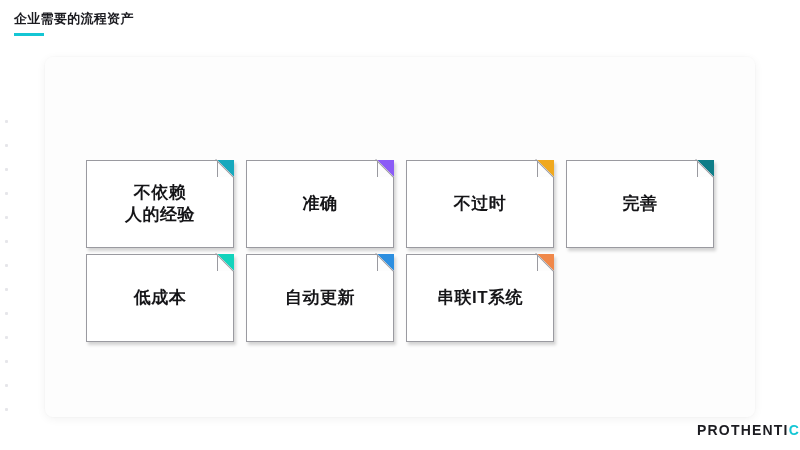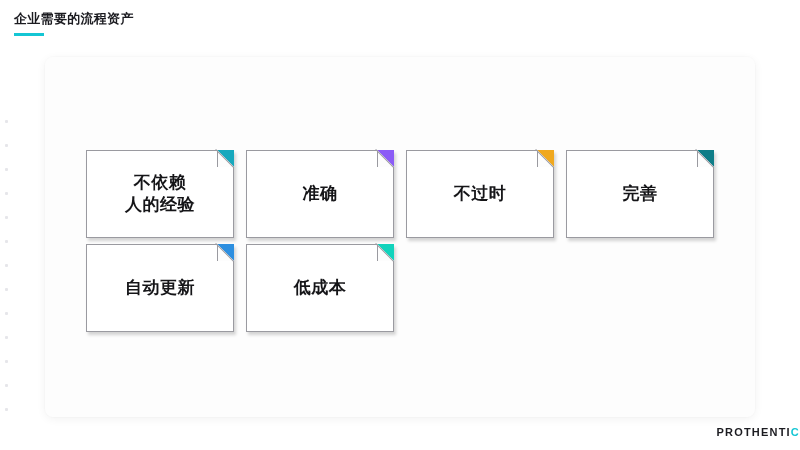--- a/index.html
+++ b/index.html
@@ -63,21 +63,21 @@
     height: 360px;
     background: #fdfdfd;
     border-radius: 8px;
     box-shadow: 0 2px 10px rgba(0,0,0,.055), 0 0 0 1px rgba(0,0,0,.012);
   }
 
   
   .grid {
     position: absolute;
     left: 86px;
-    top: 150px;
+    top: 160px;
     width: 616px;
     display: grid;
     grid-template-columns: repeat(4, 148px);
     grid-template-rows: 88px 88px;
     column-gap: 12px;
     row-gap: 6px;
   }
 
   .card {
     position: relative;
@@ -129,21 +129,21 @@
     background: #9a9aa0;
     transform: rotate(45deg);
     transform-origin: 0 0;
   }
 
   
   .brand {
     position: absolute;
     right: 0px;
     bottom: 12px;
-    font-size: 11px;
+    font-size: 14px;
     font-weight: bold;
     letter-spacing: 1.2px;
     color: #1c1c21;
     white-space: nowrap;
     overflow: hidden;
   }
   .brand .accent { color: #14c6d4; }
 </style>
 </head>
 <body>
@@ -204,36 +204,44 @@
   <div class="card">
     <span class="card-label">完善</span>
     <span class="fold">
       <span class="tri" style="background:#0e7d88"></span>
       <span class="cut"></span>
       <span class="edge"></span>
     </span>
   </div>
 
   <div class="card">
+    <span class="card-label">低成本</span>
+    <span class="fold">
+      <span class="tri" style="background:#12d3bc"></span>
+      <span class="cut"></span>
+      <span class="edge"></span>
+    </span>
+  </div>
+
+  <div class="card">
     <span class="card-label">自动更新</span>
     <span class="fold">
       <span class="tri" style="background:#2d8fe0"></span>
       <span class="cut"></span>
       <span class="edge"></span>
     </span>
   </div>
 
-  <div class="card">
-    <span class="card-label">低成本</span>
-    <span class="fold">
-      <span class="tri" style="background:#12d3bc"></span>
-      <span class="cut"></span>
-      <span class="edge"></span>
-    </span>
-  </div>
-
-
+
+  <div class="card">
+    <span class="card-label">串联IT系统</span>
+    <span class="fold">
+      <span class="tri" style="background:#f0884a"></span>
+      <span class="cut"></span>
+      <span class="edge"></span>
+    </span>
+  </div>
 
 </div>
 
 <div class="brand">
   <span>PROTHENTI</span><span class="accent">C</span>
 </div>
 
 </body></html>

